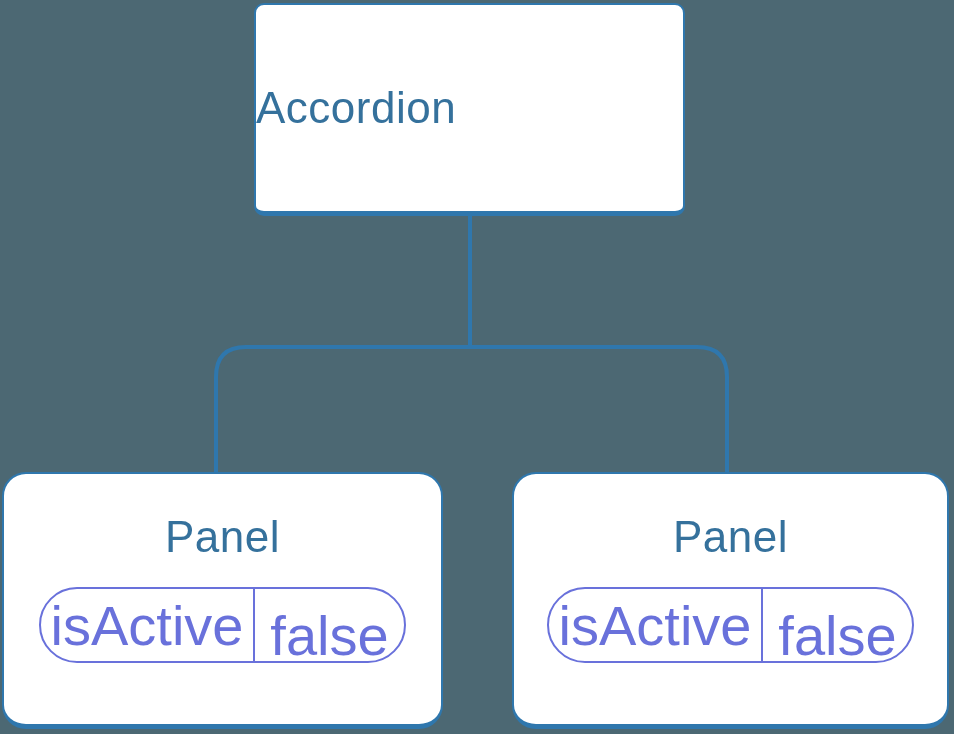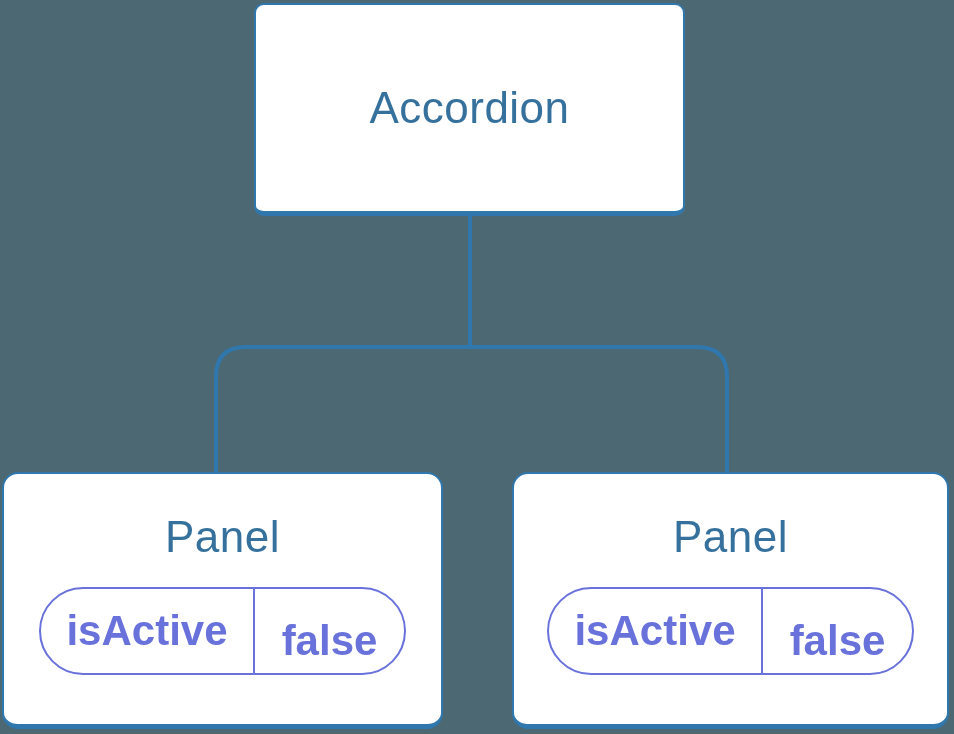--- a/index.html
+++ b/index.html
@@ -37,55 +37,54 @@
     border-radius: 10px;
     color: var(--node-text, #35719C);
   }
   .node-root {
     left: 254px;
     top: 3px;
     width: 431px;
     height: 213px;
     display: flex;
     align-items: center;
-    justify-content: center;
   }
   .node-title {
     font-size: 44px;
     line-height: 1;
     font-weight: 500;
     letter-spacing: 0.5px;
   }
   .node-panel {
     top: 472px;
     width: 441px;
     height: 257px;
-    border-radius: 16px;
+    border-radius: 24px;
     display: flex;
     flex-direction: column;
     align-items: center;
   }
   .node-panel.left  { left: 2px; }
   .node-panel.right { left: 512px; width: 437px; }
   .node-panel .node-title {
     margin-top: 41px;
     line-height: 44px;
   }
   .state-pill {
     box-sizing: border-box;
     margin-top: 28px;
     width: 367px;
-    height: 88px;
+    height: 76px;
     border: 2px solid var(--state-accent, #6971DB);
     border-radius: 50px;
     display: flex;
     align-items: stretch;
     color: var(--state-accent, #6971DB);
-    font-size: 42px;
-    font-weight: 700;
+    font-size: 56px;
+    font-weight: 400;
     background: var(--node-background, #FFFFFF);
   }
   .pill-key {
     width: 212px;
     display: flex;
     align-items: center;
     justify-content: center;
     border-right: 2px solid var(--state-accent, #6971DB);
   }
   .pill-value {

